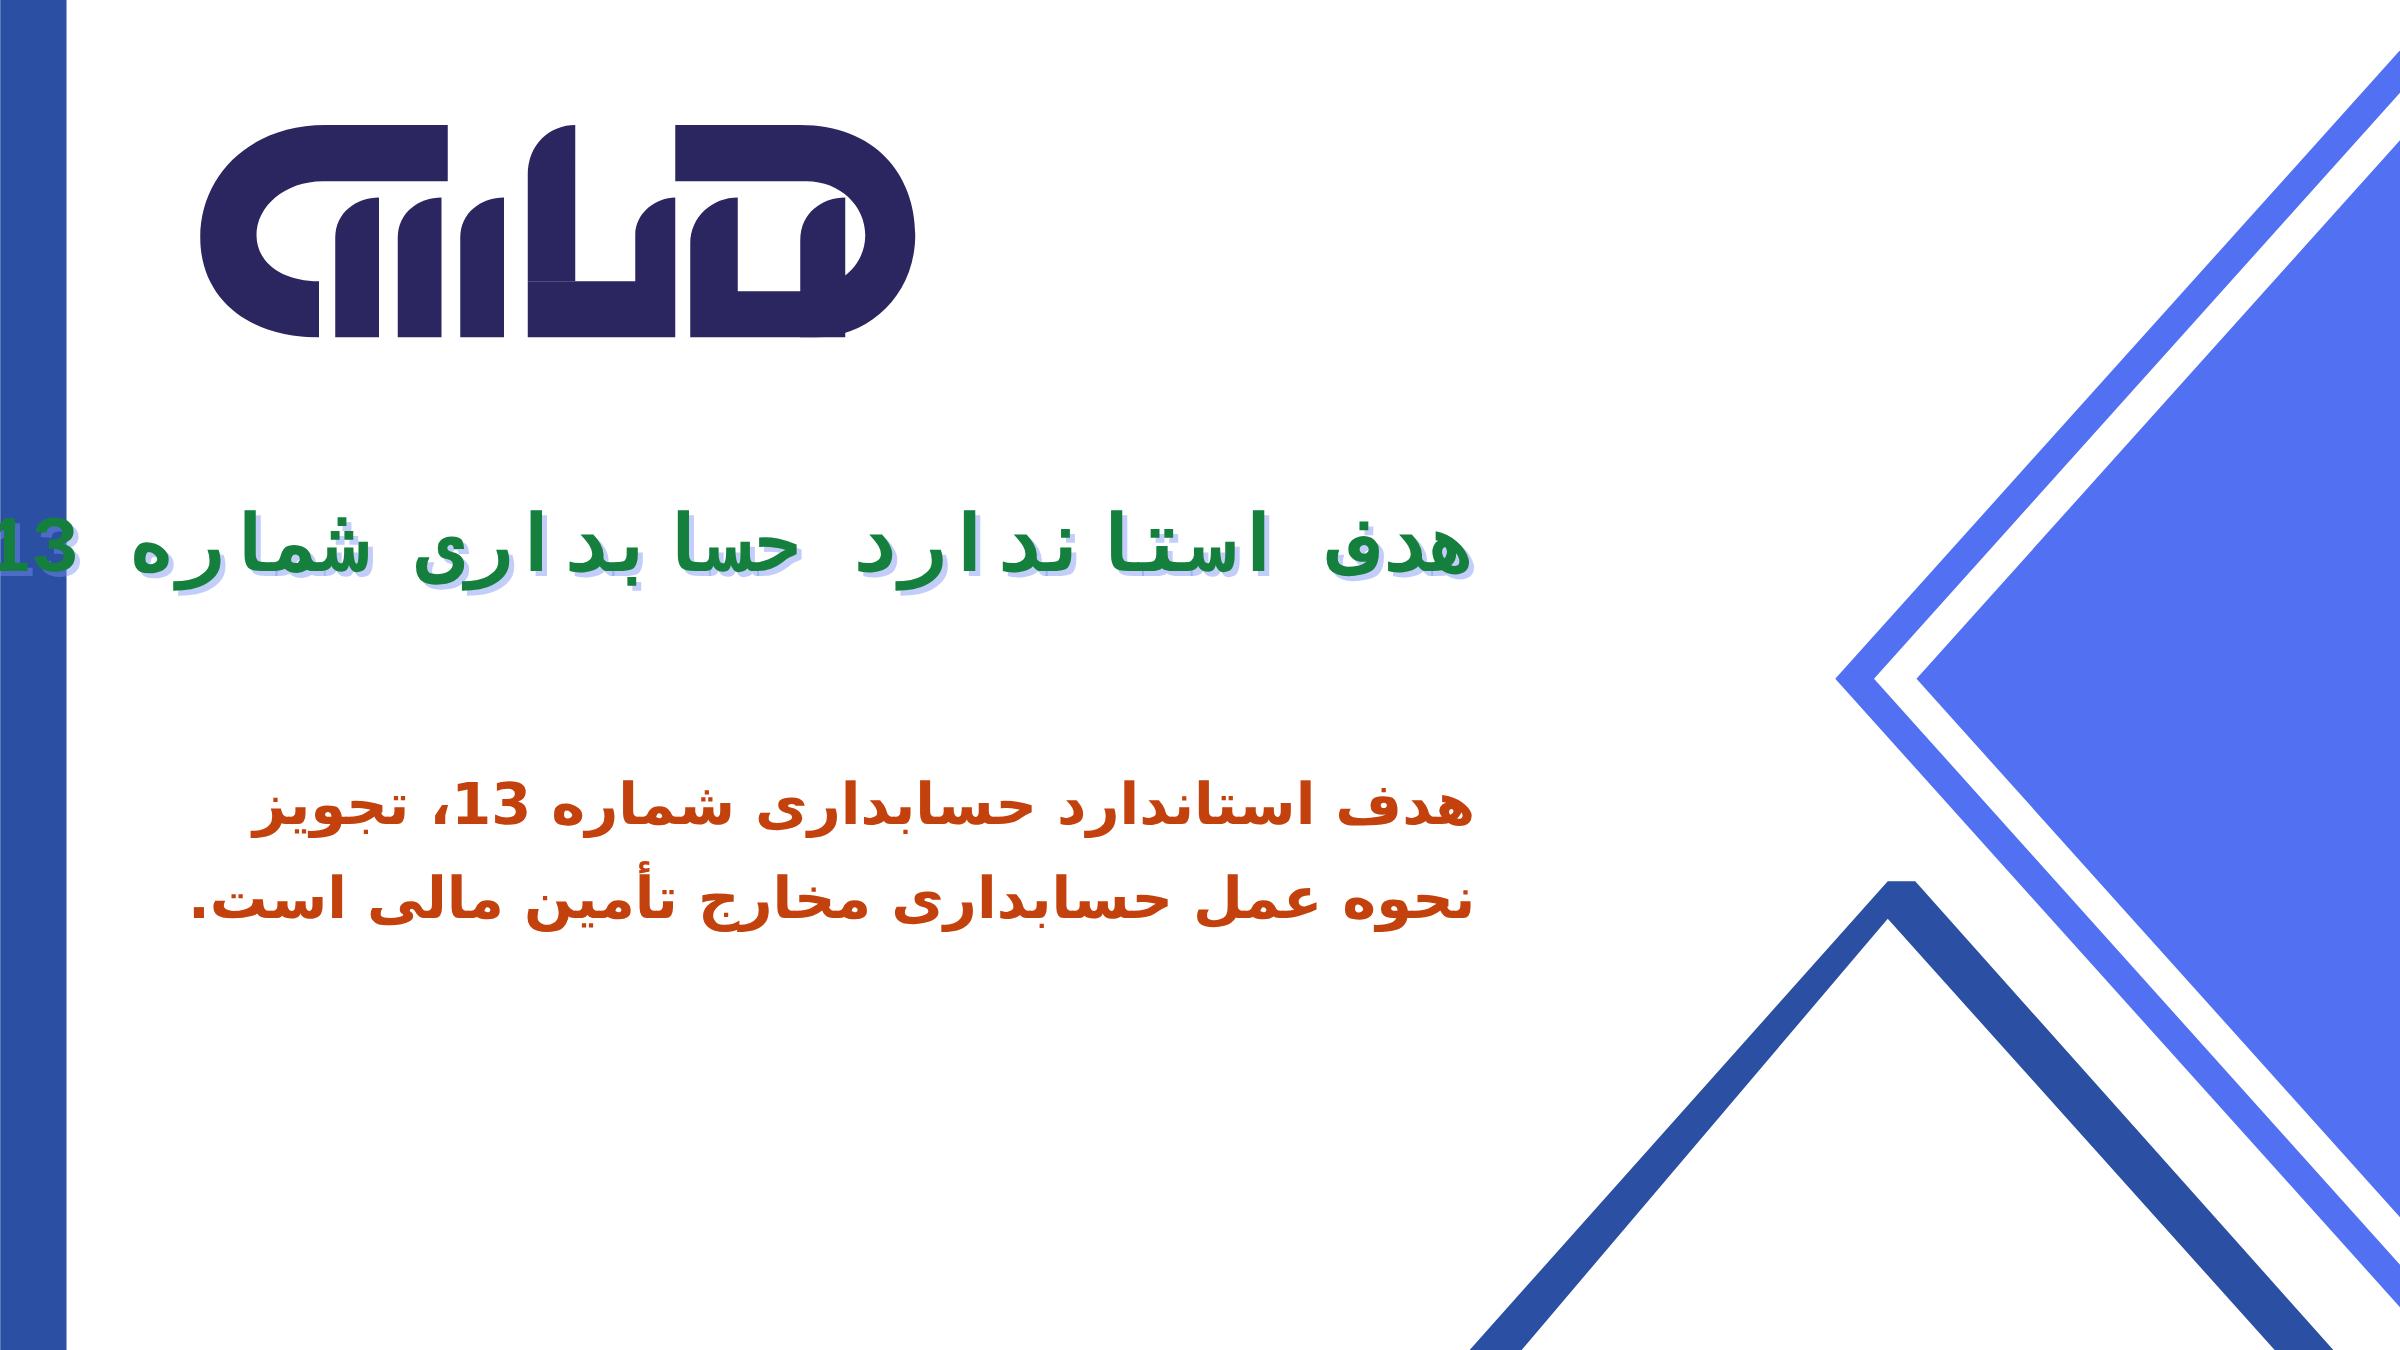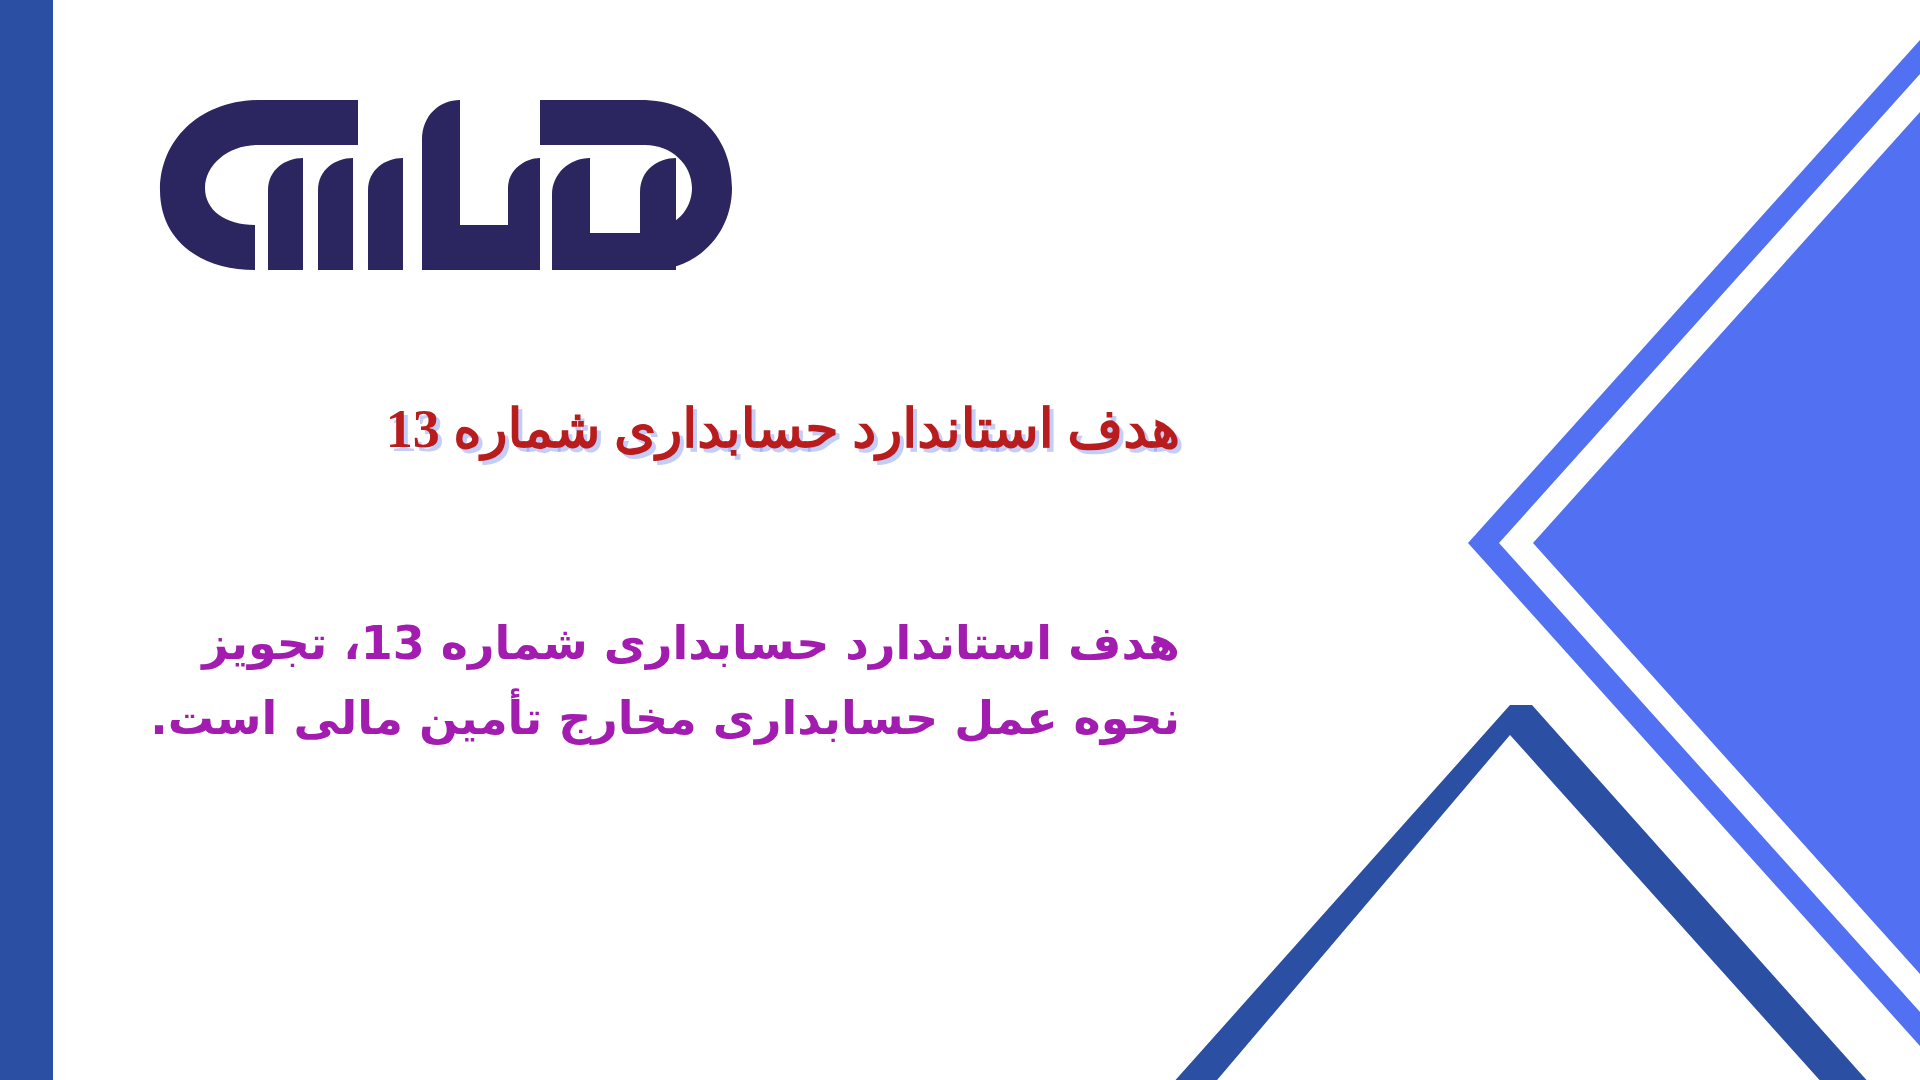--- a/index.html
+++ b/index.html
@@ -51,42 +51,42 @@
   .logo-wrap svg { display: block; }
 
   
   .title {
     position: absolute;
     right: 740px;
     top: 362px;
     width: 1060px;
     text-align: right;
     direction: rtl;
-    font-family: Liberation Serif, serif;
+    font-family: Liberation Mono, monospace;
     font-weight: 700;
-    font-size: 54px;
+    font-size: 64px;
     line-height: 1.15;
-    color: #b91c1c;
+    color: #15803d;
     text-shadow: 4px 4px 0 rgba(120,145,245,0.45);
     white-space: nowrap;
   }
 
   
   .body-text {
     position: absolute;
     right: 740px;
     top: 560px;
     width: 1070px;
     text-align: right;
     direction: rtl;
     font-family: "DejaVu Sans", "Liberation Sans", sans-serif;
     font-weight: 700;
     font-size: 46px;
     line-height: 1.62;
-    color: #a21caf;
+    color: #c2410c;
   }
 </style>
 </head>
 <body>
 
 <div id="slide">
 
   <div class="left-bar"></div>
 
   <div class="deco-layer">

